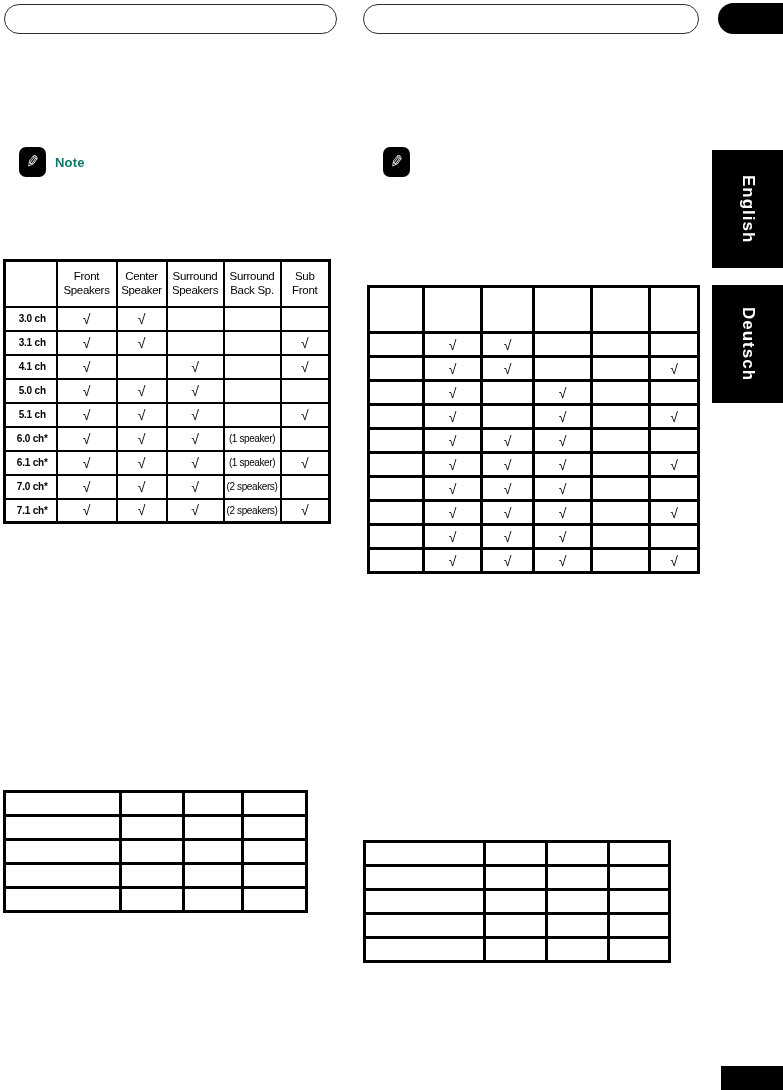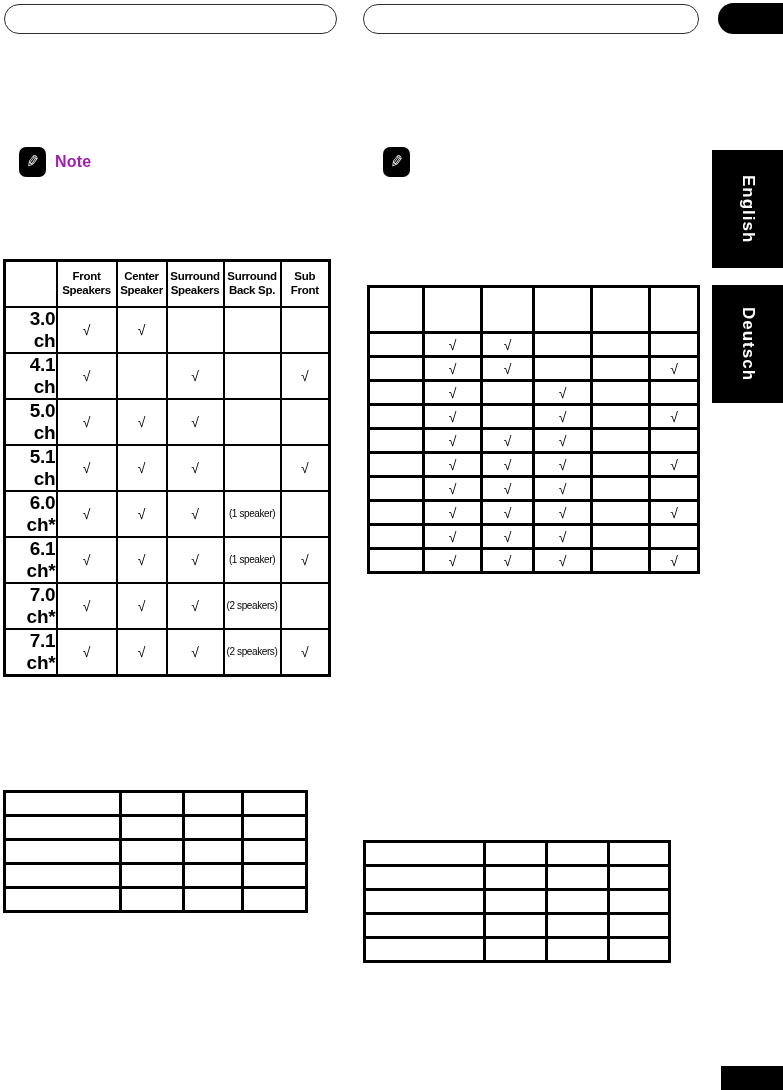--- a/index.html
+++ b/index.html
@@ -47,53 +47,53 @@
     color: #ffffff;
     display: flex;
     align-items: center;
     justify-content: center;
     font-size: 16px;
     line-height: 1;
   }
   .note-icon .glyph { transform: scaleX(-1) rotate(8deg); display: inline-block; }
   .note-label {
     font-weight: bold;
-    font-size: 16px;
-    color: #a21caf;
+    font-size: 13px;
+    color: #0f766e;
     letter-spacing: 0.2px;
   }
 
   
   table.grid {
     position: absolute;
     border-collapse: collapse;
     table-layout: fixed;
     border: 3px solid #000;
     background: #fff;
   }
   table.grid th, table.grid td {
     border: 2px solid #000;
     padding: 0;
     text-align: center;
     vertical-align: middle;
     overflow: hidden;
   }
   table.grid thead th {
-    font-weight: bold;
+    font-weight: normal;
     font-size: 11.5px;
     letter-spacing: -0.3px;
     line-height: 1.2;
     white-space: pre-line;
   }
   table.grid tbody tr { height: 24px; }
   table.grid tbody td { font-size: 14px; font-weight: normal; color: #000; }
   table.grid tbody td:first-child {
-    text-align: right;
+    text-align: center;
     font-weight: bold;
-    font-size: 19px;
+    font-size: 10px;
     letter-spacing: -0.2px;
     padding-left: 3px;
   }
 
   #speaker-table { left: 3px; top: 259px; }
   #speaker-table thead tr { height: 46px; }
   #speaker-table tbody td:nth-child(5) { font-size: 10px; letter-spacing: -0.4px; margin-top: 16px; }
 
   #right-table { left: 367px; top: 285px; }
   #right-table thead tr { height: 46px; }
@@ -180,20 +180,28 @@
     <tbody>
         <tr>
           <td>3.0 ch</td>
           <td>√</td>
           <td>√</td>
           <td></td>
           <td></td>
           <td></td>
         </tr>
         <tr>
+          <td>3.1 ch</td>
+          <td>√</td>
+          <td>√</td>
+          <td></td>
+          <td></td>
+          <td>√</td>
+        </tr>
+        <tr>
           <td>4.1 ch</td>
           <td>√</td>
           <td></td>
           <td>√</td>
           <td></td>
           <td>√</td>
         </tr>
         <tr>
           <td>5.0 ch</td>
           <td>√</td>

